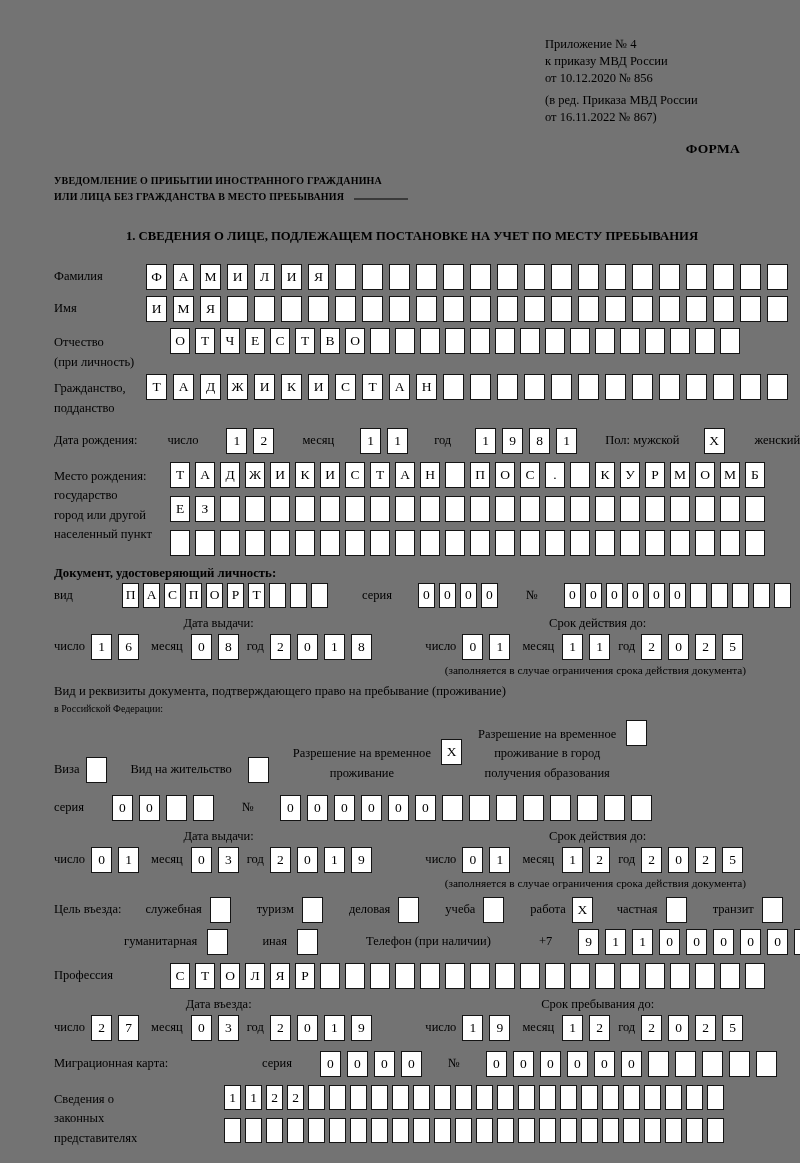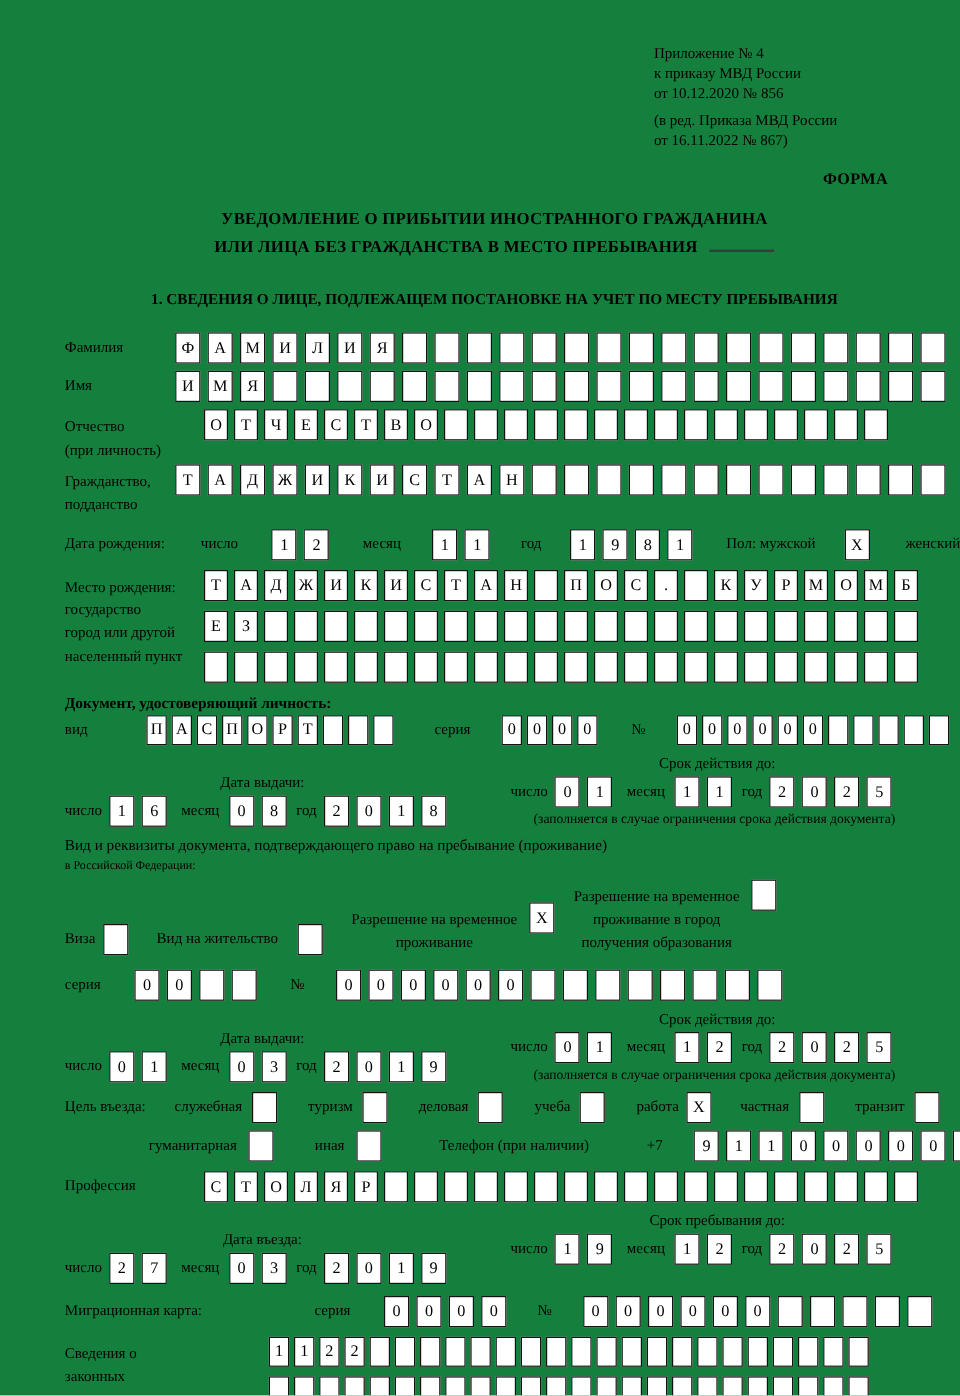--- a/index.html
+++ b/index.html
@@ -1,29 +1,29 @@
 <!DOCTYPE html>
 <html><head>
 <meta charset="utf-8">
 <style>
   * { box-sizing: border-box; margin: 0; padding: 0; }
   html, body { background: #ffffff; }
   .page {
     position: relative;
     width: 800px; height: 1163px;
-    background: #15803d; color: #000;
+    background: #737373; color: #000;
     font-family: "Liberation Serif", serif;
     font-size: 13px;
     padding: 36px 30px 14px 54px;
     overflow: hidden;
   }
   .header-note { margin-left: auto; width: 225px; font-size: 12.5px; line-height: 1.35; }
   .gap-top { margin-top: 5px; }
   .forma { text-align: right; font-weight: bold; font-size: 13.5px; margin-top: 16px; padding-right: 30px; letter-spacing: .3px; }
-  .title { text-align: center; font-weight: bold; font-size: 14px; line-height: 1.6; margin-top: 16px; letter-spacing: .2px; }
+  .title { font-weight: bold; font-size: 10px; line-height: 1.6; margin-top: 16px; letter-spacing: .2px; }
   .blank { display: inline-block; width: 54px; border-bottom: 2px solid #3a3a3a; margin-left: 10px; }
   .section-title { text-align: center; font-weight: bold; font-size: 12.7px; margin-top: 24px; }
 
   .frow { display: flex; align-items: flex-start; margin-top: 6px; gap: 18px; }
   .lbl { padding-top: 5px; flex: none; font-size: 12.5px; }
   .lblcol { flex: none; font-size: 12.5px; line-height: 1.55; padding-top: 5px; }
   .w74 { width: 74px; } .w98 { width: 98px; } .w50 { width: 50px; } .w170 { width: 170px; }
 
   .cells { display: inline-flex; gap: 6px; flex: none; }
   .cell {
@@ -36,21 +36,21 @@
 
   .mt2{margin-top:2px}.mt4{margin-top:4px}.mt8{margin-top:8px}.mt10{margin-top:10px}
   .mt12{margin-top:12px}.mt20{margin-top:20px}
   .ml6{margin-left:6px}.ml8{margin-left:8px}.ml10{margin-left:10px}.ml12{margin-left:12px}
   .ml16{margin-left:16px}.ml24{margin-left:24px}.ml30{margin-left:30px}.ml70{margin-left:70px}
 
   .doc-header { text-align: left; font-weight: bold; font-size: 12.8px; margin-top: 6px; }
 
   .datepair { display: flex; margin-top: 8px; }
   .datecol { flex: none; }
-  .datecol.left { width: 46%; margin-top: 16px; }
+  .datecol.left { width: 46%; }
   .datecol.right { width: 54%; padding-left: 42px; }
   .datetitle { text-align: center; font-size: 12.5px; margin-bottom: 3px; }
   .daterow { display: flex; align-items: flex-start; }
   .datenote { font-size: 11.3px; text-align: center; margin-top: 4px; margin-left: -40px; width: 420px; }
 
   .optrow { display: flex; align-items: flex-end; margin-top: 6px; }
   .opt { display: flex; align-items: flex-start; flex: none; }
   .olabel { font-size: 12.5px; padding-top: 5px; }
   .olabel.multi { padding-top: 5px; text-align: center; line-height: 1.55; }
 

